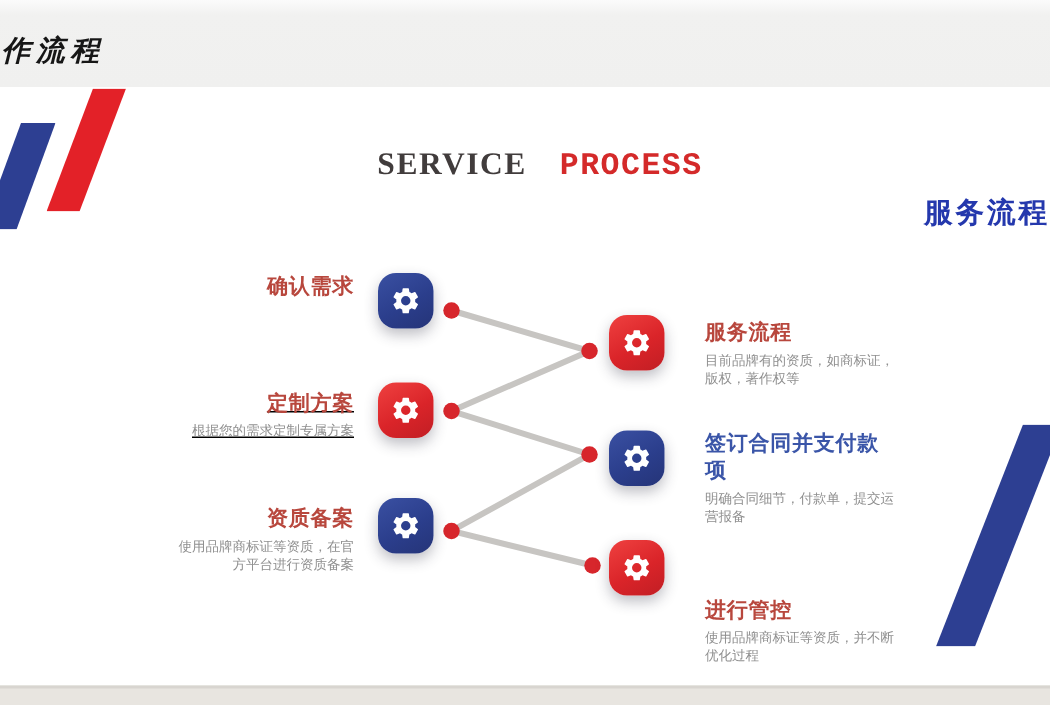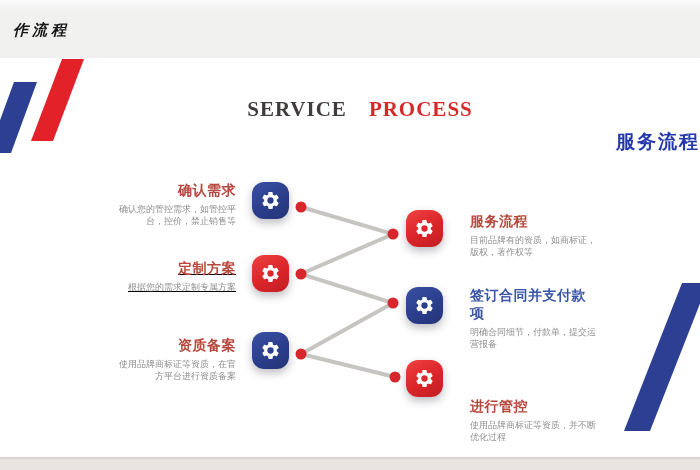--- a/index.html
+++ b/index.html
@@ -8,42 +8,42 @@
     background:#ffffff;font-family:"Liberation Sans",sans-serif;
   }
   
   .top-band{
     position:absolute;top:0;left:0;right:0;height:58px;
     background:linear-gradient(180deg,#fbfbfb 0px,#f1f1f0 10px,#f0f0ef 100%);
   }
   .header-title{
     position:absolute;top:21px;left:1px;
     font-family:"DejaVu Serif",serif;font-style:italic;font-weight:700;
-    font-size:15px;letter-spacing:4px;color:#161616;white-space:nowrap;padding-left:12px;
+    font-size:19px;letter-spacing:4px;color:#161616;white-space:nowrap;
   }
   
   .bottom-band{
     position:absolute;left:0;right:0;top:457px;height:13px;
     background:#e8e5e0;border-top:2px solid #d8d5d0;box-sizing:border-box;
   }
   
   .deco{position:absolute;}
   .slash-blue-tl{left:-12px;top:82px;width:50px;height:71px;background:var(--deco-blue,#2d3f92);
     clip-path:polygon(26px 0,49px 0,23px 71px,0 71px);}
   .slash-red-tl{left:31px;top:59px;width:53px;height:82px;background:var(--deco-red,#e32128);
     clip-path:polygon(31px 0,53px 0,22px 82px,0 82px);}
   .slash-blue-br{left:624px;top:283px;width:84px;height:148px;background:var(--deco-blue,#2d3f92);
     clip-path:polygon(58px 0,84px 0,26px 148px,0 148px);}
   
   .title-en{
     position:absolute;top:97px;left:20px;right:0;text-align:center;
     font-family:"Liberation Serif",serif;font-size:21px;font-weight:600;
     letter-spacing:1px;color:#413c3c;white-space:nowrap;
   }
-  .title-en .red{color:var(--accent-red,#d42a2a);margin-left:22px;}
+  .title-en .red{color:var(--accent-red,#d42a2a);margin-left:22px;font-family:Liberation Mono, monospace;}
   .title-zh{
     position:absolute;top:129px;left:20px;right:0;text-align:right;
     font-size:19px;font-weight:700;color:var(--title-blue,#2438ad);letter-spacing:2px;
   }
   
   .connectors{position:absolute;left:0;top:0;pointer-events:none;}
   
   .step-icon{
     position:absolute;width:37px;height:37px;border-radius:12px;
     display:flex;align-items:center;justify-content:center;
@@ -141,21 +141,20 @@
   <div id="ico-s6" class="step-icon ic-red">
     <span>
         <svg viewBox="0 0 24 24" width="21" height="21">
           <path fill="#ffffff" d="M19.14 12.94c.04-.3.06-.61.06-.94 0-.32-.02-.64-.07-.94l2.03-1.58a.49.49 0 0 0 .12-.61l-1.92-3.32a.49.49 0 0 0-.59-.22l-2.39.96c-.5-.38-1.03-.7-1.62-.94l-.36-2.54a.48.48 0 0 0-.48-.41h-3.84c-.24 0-.43.17-.47.41l-.36 2.54c-.59.24-1.13.57-1.62.94l-2.39-.96a.49.49 0 0 0-.59.22L2.74 8.87a.48.48 0 0 0 .12.61l2.03 1.58c-.05.3-.09.63-.09.94s.02.64.07.94l-2.03 1.58a.49.49 0 0 0-.12.61l1.92 3.32c.12.22.37.29.59.22l2.39-.96c.5.38 1.03.7 1.62.94l.36 2.54c.05.24.24.41.48.41h3.84c.24 0 .44-.17.47-.41l.36-2.54c.59-.24 1.13-.56 1.62-.94l2.39.96c.22.08.47 0 .59-.22l1.92-3.32a.49.49 0 0 0-.12-.61l-2.01-1.58zM12 15.6A3.6 3.6 0 1 1 12 8.4a3.6 3.6 0 0 1 0 7.2z"></path>
         </svg>
       </span>
   </div>
 
   <div id="txt-s1" class="step-text left">
     <div class="step-title t-red">确认需求</div>
-    <div class="step-desc">确认您的管控需求，如管控平台，控价，禁止销售等</div>
   </div>
   <div id="txt-s2" class="step-text right">
     <div class="step-title t-red">服务流程</div>
     <div class="step-desc">目前品牌有的资质，如商标证，版权，著作权等</div>
   </div>
   <div id="txt-s3" class="step-text left">
     <div class="step-title t-red">定制方案</div>
     <div class="step-desc">根据您的需求定制专属方案</div>
   </div>
   <div id="txt-s5" class="step-text left">

